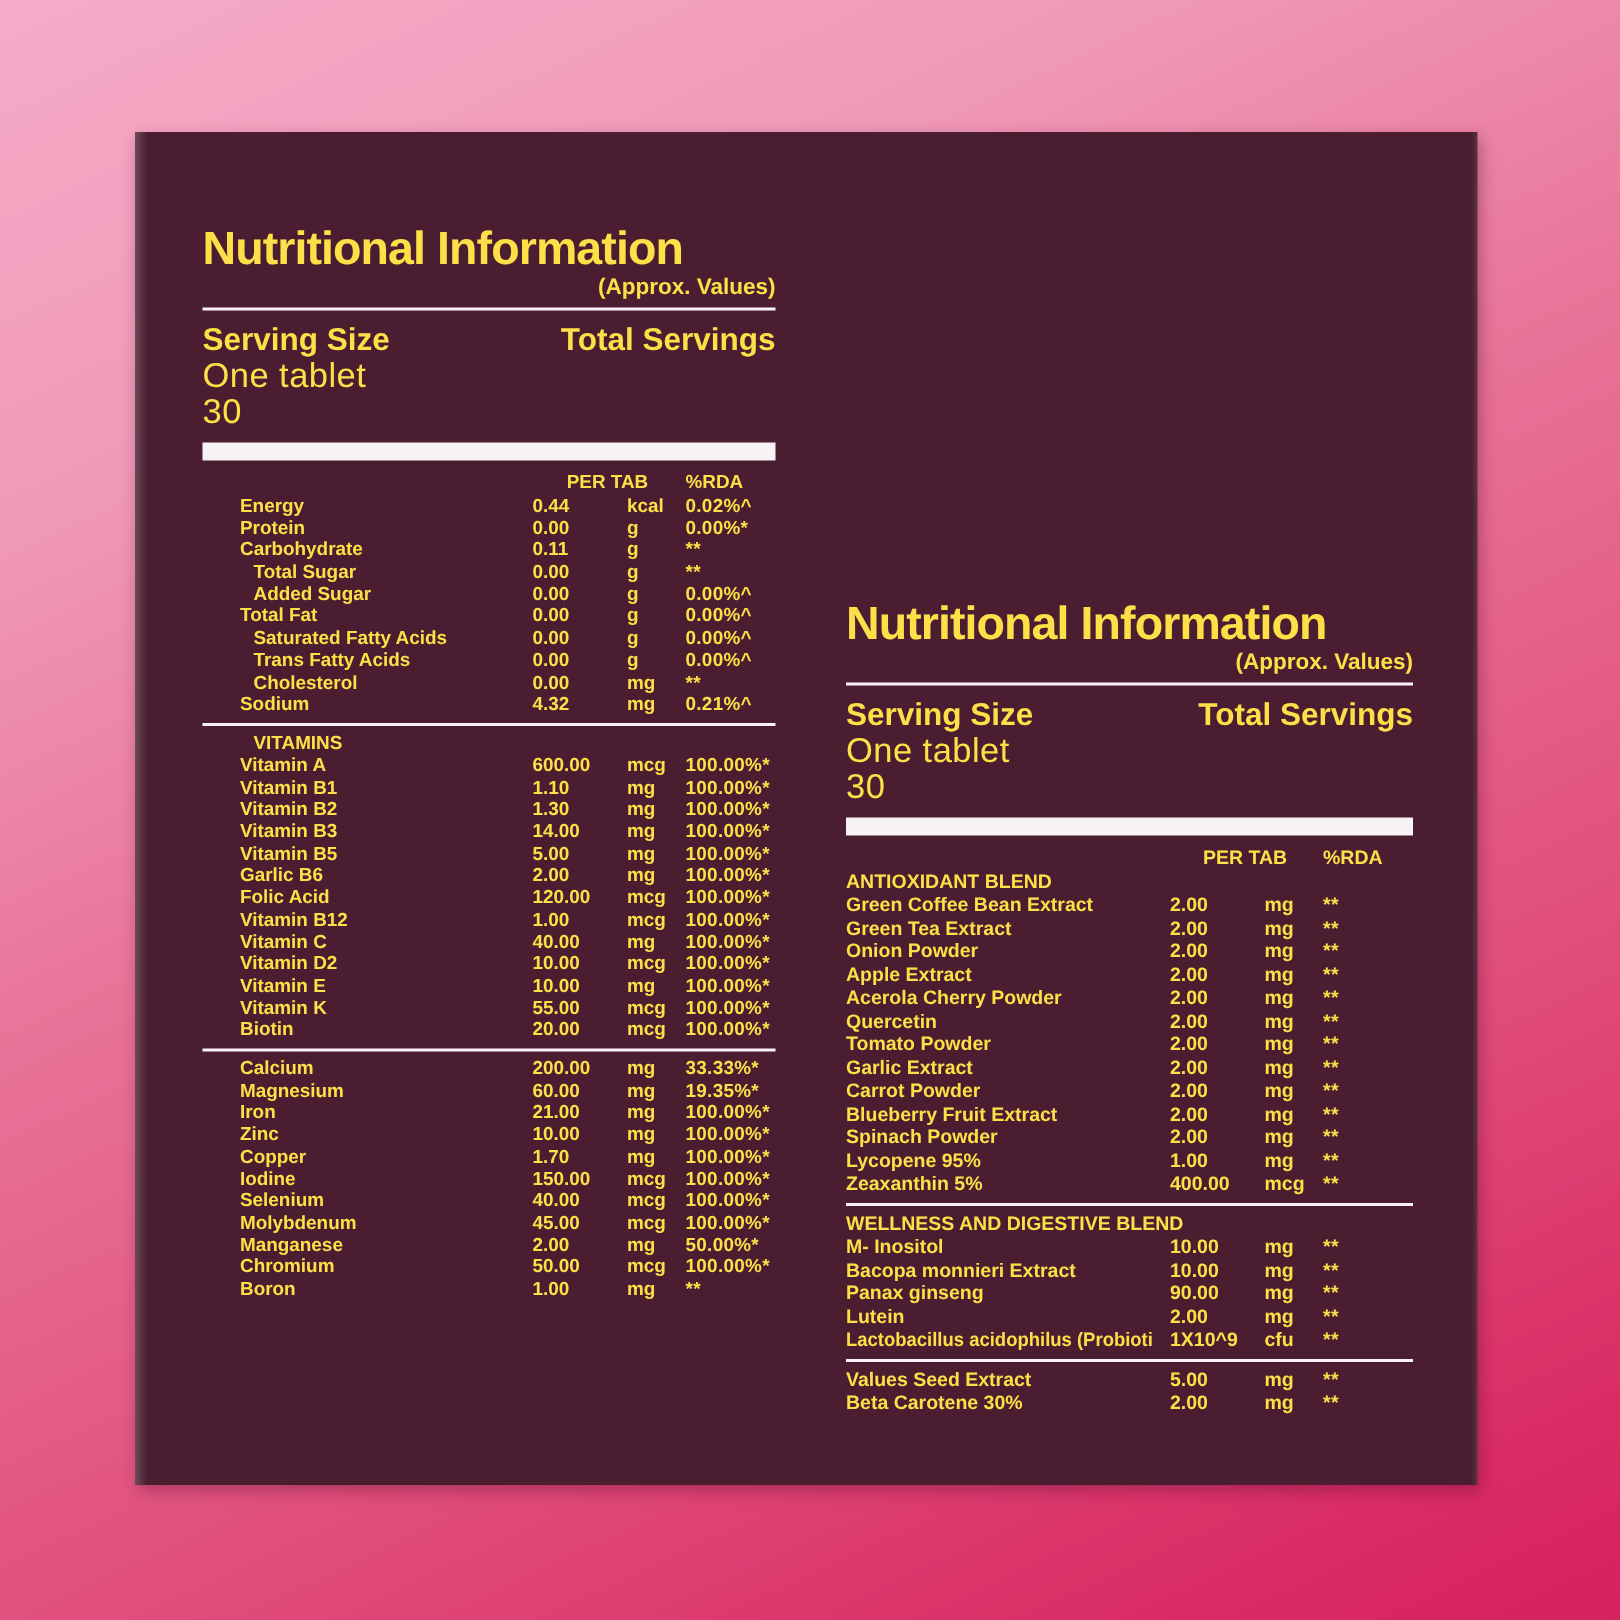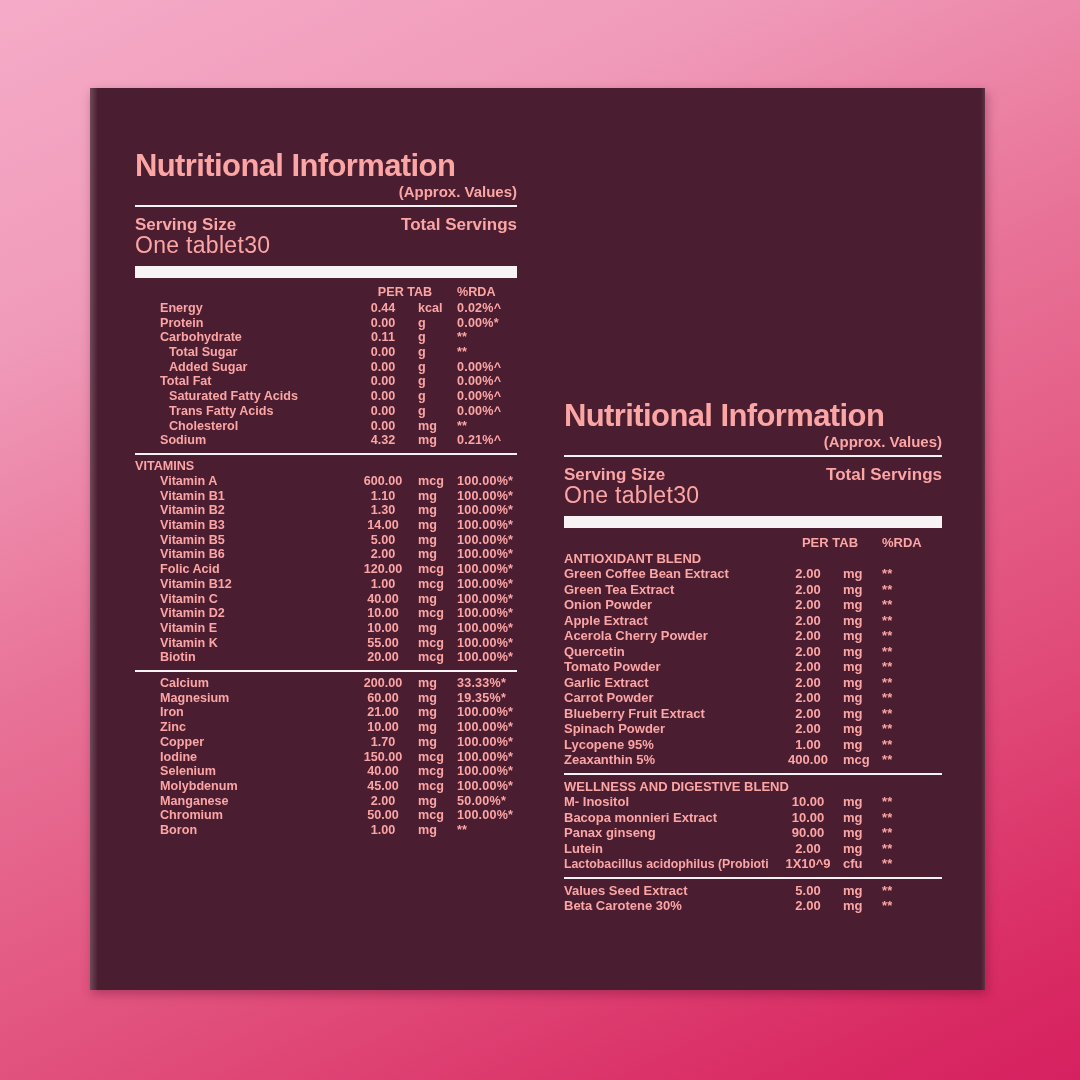--- a/index.html
+++ b/index.html
@@ -1,48 +1,48 @@
 <!DOCTYPE html>
 <html><head>
 <meta charset="utf-8">
 <style>
   html,body{margin:0;padding:0;}
   body{width:1080px;height:1080px;overflow:hidden;font-family:"Liberation Sans",sans-serif;}
   .stage{position:relative;width:1080px;height:1080px;
     background:linear-gradient(155deg,#f5abc7 0%,#f09ab9 22%,#e87297 45%,#e14f7c 70%,#d92a63 92%,#d62160 100%);}
   .panel{position:absolute;left:90px;top:88px;width:895px;height:902px;background:#4a1e30;
-    box-shadow:2px 4px 10px rgba(80,10,40,.35);color:#fca5a5;}
+    box-shadow:2px 4px 10px rgba(80,10,40,.35);color:#fde047;}
   .panel::before{content:'';position:absolute;left:0;top:0;bottom:0;width:8px;
     background:linear-gradient(to right,rgba(255,255,255,.20),rgba(255,255,255,0));pointer-events:none;}
   .panel::after{content:'';position:absolute;right:0;top:0;bottom:0;width:4px;
     background:linear-gradient(to left,rgba(255,255,255,.10),rgba(255,255,255,0));pointer-events:none;}
   .col{position:absolute;}
   .col-left{left:45px;top:62px;width:382px;}
   .col-right{left:474px;top:312px;width:378px;}
   .hdr-title{font-size:31px;font-weight:bold;letter-spacing:-0.6px;line-height:1.02;white-space:nowrap;}
   .hdr-sub{text-align:right;font-size:15px;font-weight:bold;margin-top:1px;}
   .hdr-rule{height:2px;background:#f7f2f4;margin-top:5px;}
-  .serving-labels{display:flex;justify-content:space-between;margin-top:9px;font-size:17px;font-weight:bold;line-height:1.05;}
-  .serving-values{display:flex;justify-content:flex-start;font-size:23px;font-weight:normal;line-height:1.08;letter-spacing:.3px;}
+  .serving-labels{display:flex;justify-content:space-between;margin-top:9px;font-size:21px;font-weight:bold;line-height:1.05;}
+  .serving-values{display:flex;justify-content:flex-start;font-size:23px;font-weight:normal;line-height:1.08;letter-spacing:.3px;flex-direction:column;}
   .thickbar{height:12px;background:#f7f2f4;margin-top:8px;}
   .thead{display:grid;grid-template-columns:1fr 56px 44px 62px;font-weight:bold;margin-top:7px;}
   .col-left .thead{font-size:12.6px;line-height:14.6px;}
   .col-right .thead{font-size:13px;line-height:15.4px;}
   .thead .h-pertab{grid-column:2 / span 2;text-align:center;}
   .thead .h-rda{grid-column:4;padding-left:2px;}
   .row{display:grid;grid-template-columns:1fr 56px 44px 62px;font-weight:bold;}
   .col-left .row{font-size:12.6px;line-height:14.7px;padding-left:25px;}
   .col-right .row{font-size:13px;line-height:15.5px;}
   .c-name{white-space:nowrap;overflow:hidden;}
   .row.indent .c-name{padding-left:9px;}
-  .c-amt{text-align:center;}
+  .c-amt{text-align:left;}
   .c-unit{padding-left:7px;}
   .c-rda{padding-left:2px;letter-spacing:.2px;}
   .section-title{font-weight:bold;}
-  .col-left .section-title{font-size:12.6px;line-height:15px;}
+  .col-left .section-title{font-size:12.6px;line-height:15px;margin-left:34px;}
   .col-right .section-title{font-size:13px;line-height:15.5px;}
   .sep{height:2px;background:#f7f2f4;margin:5px 0 4px;}
   .col-left .sections > .section:first-child{margin-top:1px;}
 </style>
 </head>
 <body>
 
 <div class="stage">
   <div class="panel">
 
@@ -172,21 +172,21 @@
   </div>
 
   <div class="row">
     <span class="c-name">Vitamin B5</span>
     <span class="c-amt">5.00</span>
     <span class="c-unit">mg</span>
     <span class="c-rda">100.00%*</span>
   </div>
 
   <div class="row">
-    <span class="c-name">Vitamin B6</span>
+    <span class="c-name">Garlic B6</span>
     <span class="c-amt">2.00</span>
     <span class="c-unit">mg</span>
     <span class="c-rda">100.00%*</span>
   </div>
 
   <div class="row">
     <span class="c-name">Folic Acid</span>
     <span class="c-amt">120.00</span>
     <span class="c-unit">mcg</span>
     <span class="c-rda">100.00%*</span>

